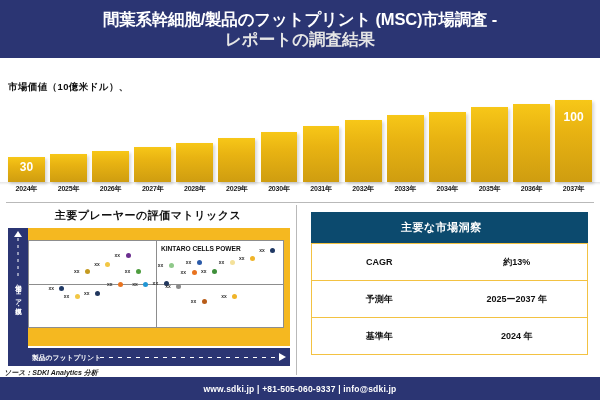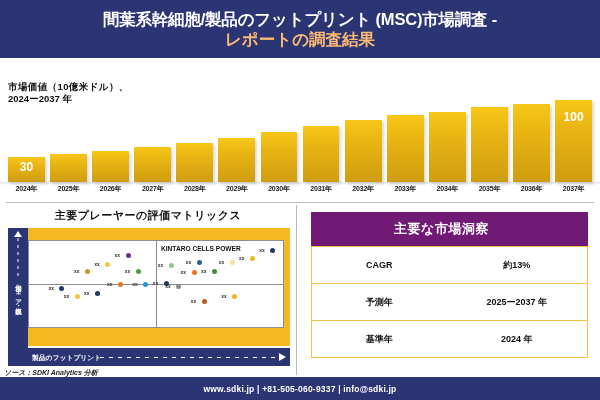--- a/index.html
+++ b/index.html
@@ -26,21 +26,21 @@
   }
   .header .line1 {
     color: #ffffff;
     font-size: 16.5px;
     font-weight: 700;
     line-height: 20px;
     letter-spacing: -0.2px;
     white-space: nowrap;
   }
   .header .line2 {
-    color: #fdba74;
+    color: #e5e5e5;
     font-size: 16.5px;
     font-weight: 700;
     line-height: 20px;
     white-space: nowrap;
   }
 
   
   .chart-section {
     position: relative;
     height: 144px;
@@ -278,24 +278,24 @@
     color: #1a1a1a;
   }
 
   
   .insights-panel {
     position: absolute;
     left: 311px; top: 212px;
     width: 277px;
   }
   .insights-head {
-    background: #701a75;
+    background: #0c4a6e;
     color: #ffffff;
     text-align: center;
-    font-size: 13px;
+    font-size: 11px;
     font-weight: 700;
     padding: 8px 16px 8px 0;
     letter-spacing: 0.5px;
   }
   .insights-table {
     border-collapse: collapse;
     width: 100%;
     table-layout: fixed;
   }
   .insights-table td {
@@ -330,21 +330,20 @@
 <body>
 
 <div class="header">
   <div class="line1">間葉系幹細胞/製品のフットプリント (MSC)市場調査 -</div>
   <div class="line2">レポートの調査結果</div>
 </div>
 
 <div class="chart-section">
   <div class="chart-title">
     <div>市場価値（10億米ドル）、</div>
-    <div class="l2">2024ー2037 年</div>
   </div>
 
   <div class="bars-wrap">
     <div class="bars" id="bars">
         <div class="bar-col">
           <div class="bar" style="height: 28.5714%;">
             <span class="vlabel bottom">30</span>
           </div>
         </div>
         <div class="bar-col">

